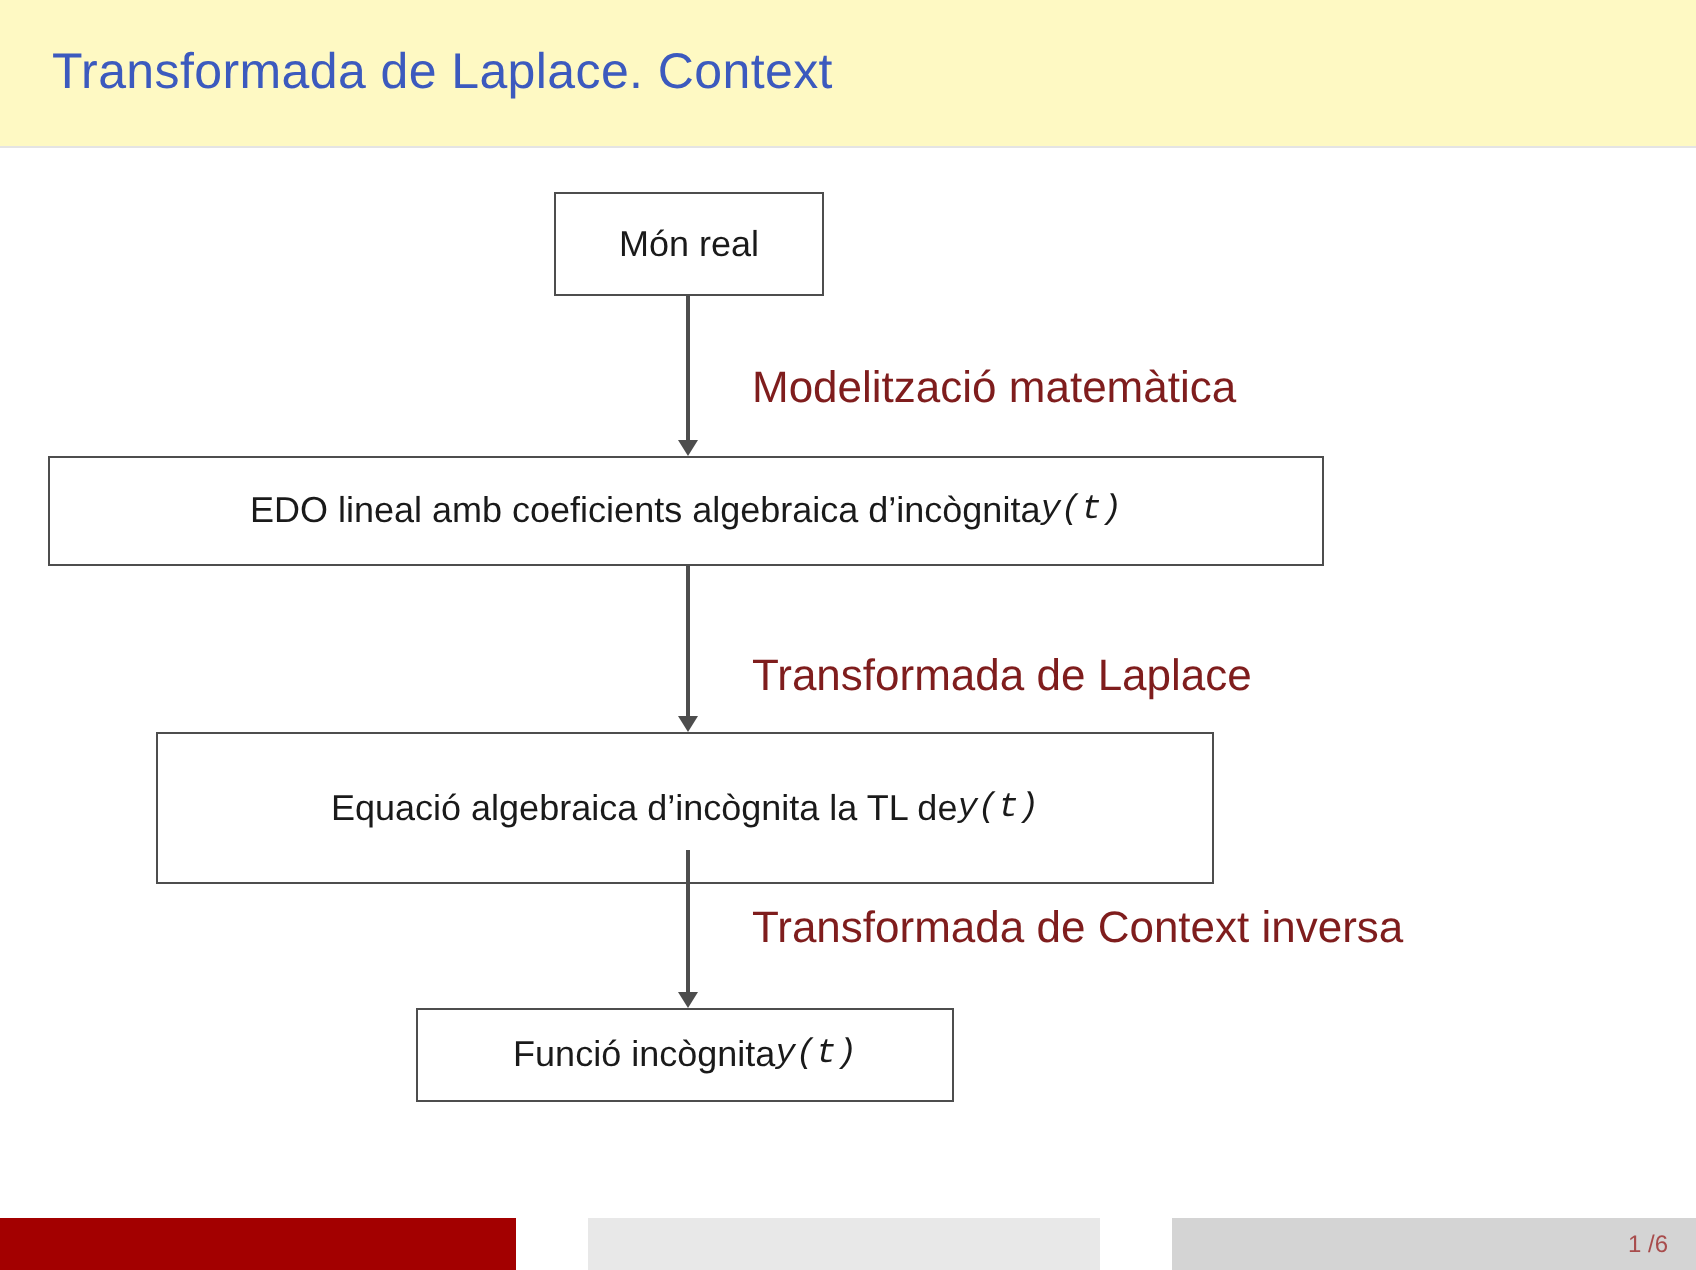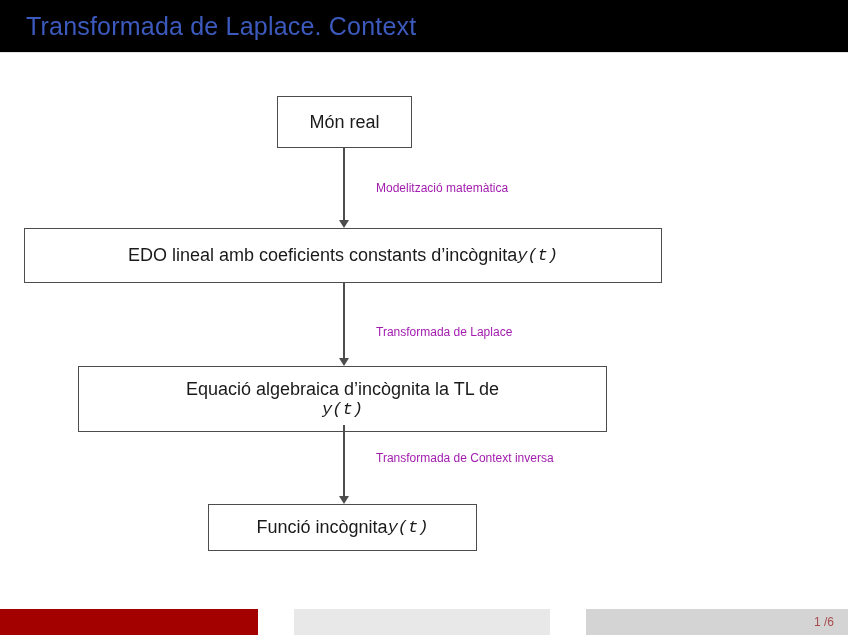--- a/index.html
+++ b/index.html
@@ -13,22 +13,22 @@
     width: 848px;
     height: 635px;
     background: #ffffff;
     overflow: hidden;
   }
   
   .header {
     position: absolute;
     left: 0; top: 0;
     width: 848px;
-    height: 53px;
-    background: #000000;
+    height: 74px;
+    background: #fef9c3;
     border-bottom: 1px solid #e4e4e4;
     display: flex;
     align-items: center;
     box-sizing: border-box;
     padding-left: 26px;
   }
   .header .title {
     color: #3c5abe;
     font-size: 25px;
     letter-spacing: 0.2px;
@@ -46,21 +46,21 @@
     color: #1a1a1a;
     white-space: nowrap;
   }
   .node .math, .edge-label .math {
     font-style: italic;
     font-family: Liberation Mono, monospace;
     font-size: 17px;
   }
   #node-mon-real   { left: 277px; top: 96px;  width: 135px; height: 52px; }
   #node-edo        { left: 24px;  top: 228px; width: 638px; height: 55px; }
-  #node-equacio    { left: 78px;  top: 366px; width: 529px; height: 66px; flex-direction: column; }
+  #node-equacio    { left: 78px;  top: 366px; width: 529px; height: 76px; }
   #node-funcio     { left: 208px; top: 504px; width: 269px; height: 47px; }
   
   .arrow-line {
     position: absolute;
     left: 343px;
     width: 1.5px;
     background: #4d4d4d;
   }
   #arrow-1 { top: 148px; height: 73px; }
   #arrow-2 { top: 283px; height: 76px; }
@@ -73,22 +73,22 @@
     border-right: 5px solid transparent;
     border-top: 8px solid #4d4d4d;
   }
   #arrow-head-1 { top: 220px; }
   #arrow-head-2 { top: 358px; }
   #arrow-head-3 { top: 496px; }
   
   .edge-label {
     position: absolute;
     left: 376px;
-    font-size: 12px;
-    color: #a21caf;
+    font-size: 22px;
+    color: #7f1d1d;
     white-space: nowrap;
   }
   #edge-label-1 { top: 181px; }
   #edge-label-2 { top: 325px; }
   #edge-label-3 { top: 451px; }
   
   .footer {
     position: absolute;
     left: 0; bottom: 0;
     width: 848px;
@@ -119,21 +119,21 @@
 
   <div class="node" id="node-mon-real">
     <span>Món real</span>
   </div>
 
   <div class="arrow-line" id="arrow-1"></div>
   <div class="arrow-head" id="arrow-head-1"></div>
   <div class="edge-label" id="edge-label-1">Modelització matemàtica</div>
 
   <div class="node" id="node-edo">
-    <span>EDO lineal amb coeficients constants d’incògnita </span>
+    <span>EDO lineal amb coeficients algebraica d’incògnita </span>
       <span class="math">y(t)</span>
   </div>
 
   <div class="arrow-line" id="arrow-2"></div>
   <div class="arrow-head" id="arrow-head-2"></div>
   <div class="edge-label" id="edge-label-2">Transformada de Laplace</div>
 
   <div class="node" id="node-equacio">
     <span>Equació algebraica d’incògnita la TL de </span>
       <span class="math">y(t)</span>

